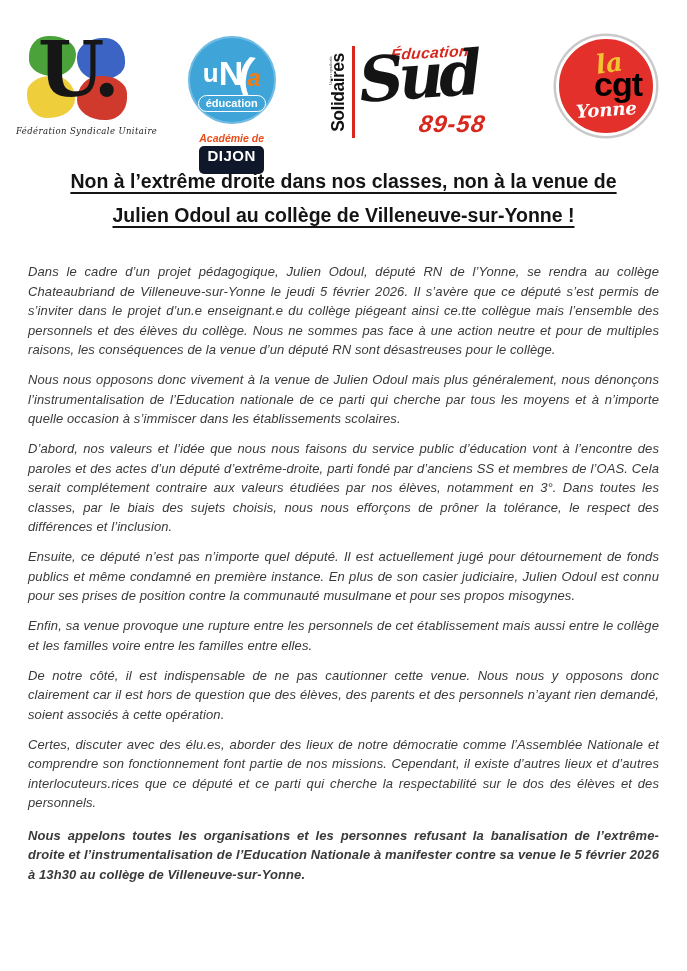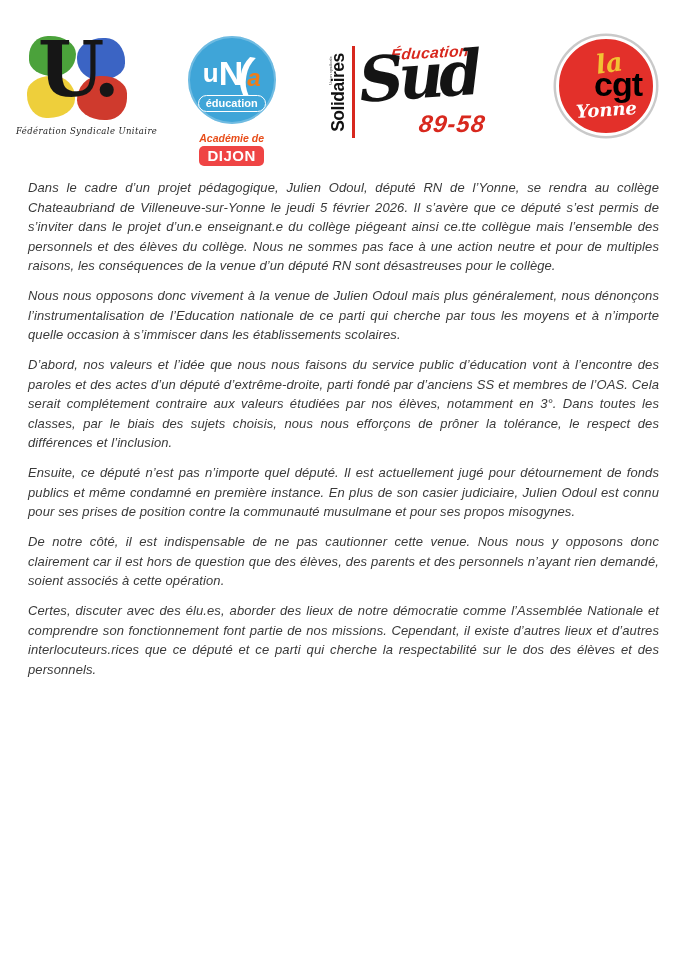--- a/index.html
+++ b/index.html
@@ -47,22 +47,22 @@
   .unsa-n { color:#fff; font-weight:700; font-size:34px; letter-spacing:-2px; }
   .unsa-paren { color:#fff; font-weight:700; font-size:42px; transform: rotate(10deg); margin-left:-2px; }
   .unsa-a { color:#ee7d18; font-style: italic; font-weight:700; font-size:24px; margin-left:-6px; margin-top:10px; }
   .unsa-edu-pill {
     position: absolute; bottom: 12px; left: 50%; transform: translateX(-50%);
     background:#3fa5d8; border: 1.5px solid #fff; border-radius: 9px;
     color:#fff; font-weight:700; font-size:11px; padding: 1px 7px 2px; white-space: nowrap;
   }
   .unsa-academy { color:#e84e1b; font-weight:700; font-style: italic; font-size:10.5px; margin-top:8px; }
   .unsa-city {
-    margin-top:2px; background:#ef4444; color:#fff; font-weight:700; font-size:15px;
-    border-radius:5px; padding:1px 8px 2px; letter-spacing:.5px;
+    margin-top:2px; background:#0f172a; color:#fff; font-weight:700; font-size:15px;
+    border-radius:5px; padding:1px 8px 10px; letter-spacing:.5px;
   }
 
   
   .sud { width: 182px; position: relative; height: 102px; margin-top: 6px; }
   .sud-vertical {
     position: absolute; left: 0; top: 2px; height: 96px; width: 26px;
     display: flex; align-items: center; justify-content: center;
   }
   .sud-vertical .solidaires {
     transform: rotate(-90deg); transform-origin: center;
@@ -175,23 +175,29 @@
     <div class="cgt">
       <div class="cgt-circle">
         <div class="cgt-la">la</div>
         <div class="cgt-acronym">cgt</div>
         <div class="cgt-region">Yonne</div>
       </div>
     </div>
 
   </div>
 
+  <h1 class="doc-title">
+    <span class="title-line">Non à l’extrême droite dans nos classes, non à la venue de</span><br>
+    <span class="title-line">Julien Odoul au collège de Villeneuve-sur-Yonne !</span>
+  </h1>
 
   <div class="doc-body">
     <p>Dans le cadre d’un projet pédagogique, Julien Odoul, député RN de l’Yonne, se rendra au collège Chateaubriand de Villeneuve-sur-Yonne le jeudi 5 février 2026. Il s’avère que ce député s’est permis de s’inviter dans le projet d’un.e enseignant.e du collège piégeant ainsi ce.tte collègue mais l’ensemble des personnels et des élèves du collège. Nous ne sommes pas face à une action neutre et pour de multiples raisons, les conséquences de la venue d’un député RN sont désastreuses pour le collège.</p>
     <p>Nous nous opposons donc vivement à la venue de Julien Odoul mais plus généralement, nous dénonçons l’instrumentalisation de l’Education nationale de ce parti qui cherche par tous les moyens et à n’importe quelle occasion à s’immiscer dans les établissements scolaires.</p>
     <p>D’abord, nos valeurs et l’idée que nous nous faisons du service public d’éducation vont à l’encontre des paroles et des actes d’un député d’extrême-droite, parti fondé par d’anciens SS et membres de l’OAS. Cela serait complétement contraire aux valeurs étudiées par nos élèves, notamment en 3°. Dans toutes les classes, par le biais des sujets choisis, nous nous efforçons de prôner la tolérance, le respect des différences et l’inclusion.</p>
     <p>Ensuite, ce député n’est pas n’importe quel député. Il est actuellement jugé pour détournement de fonds publics et même condamné en première instance. En plus de son casier judiciaire, Julien Odoul est connu pour ses prises de position contre la communauté musulmane et pour ses propos misogynes.</p>
+    <p>Enfin, sa venue provoque une rupture entre les personnels de cet établissement mais aussi entre le collège et les familles voire entre les familles entre elles.</p>
     <p>De notre côté, il est indispensable de ne pas cautionner cette venue. Nous nous y opposons donc clairement car il est hors de question que des élèves, des parents et des personnels n’ayant rien demandé, soient associés à cette opération.</p>
     <p>Certes, discuter avec des élu.es, aborder des lieux de notre démocratie comme l’Assemblée Nationale et comprendre son fonctionnement font partie de nos missions. Cependant, il existe d’autres lieux et d’autres interlocuteurs.rices que ce député et ce parti qui cherche la respectabilité sur le dos des élèves et des personnels.</p>
+    <p class="closing">Nous appelons toutes les organisations et les personnes refusant la banalisation de l’extrême-droite et l’instrumentalisation de l’Education Nationale à manifester contre sa venue le 5 février 2026 à 13h30 au collège de Villeneuve-sur-Yonne.</p>
   </div>
 
 </div>
 
 </body></html>

